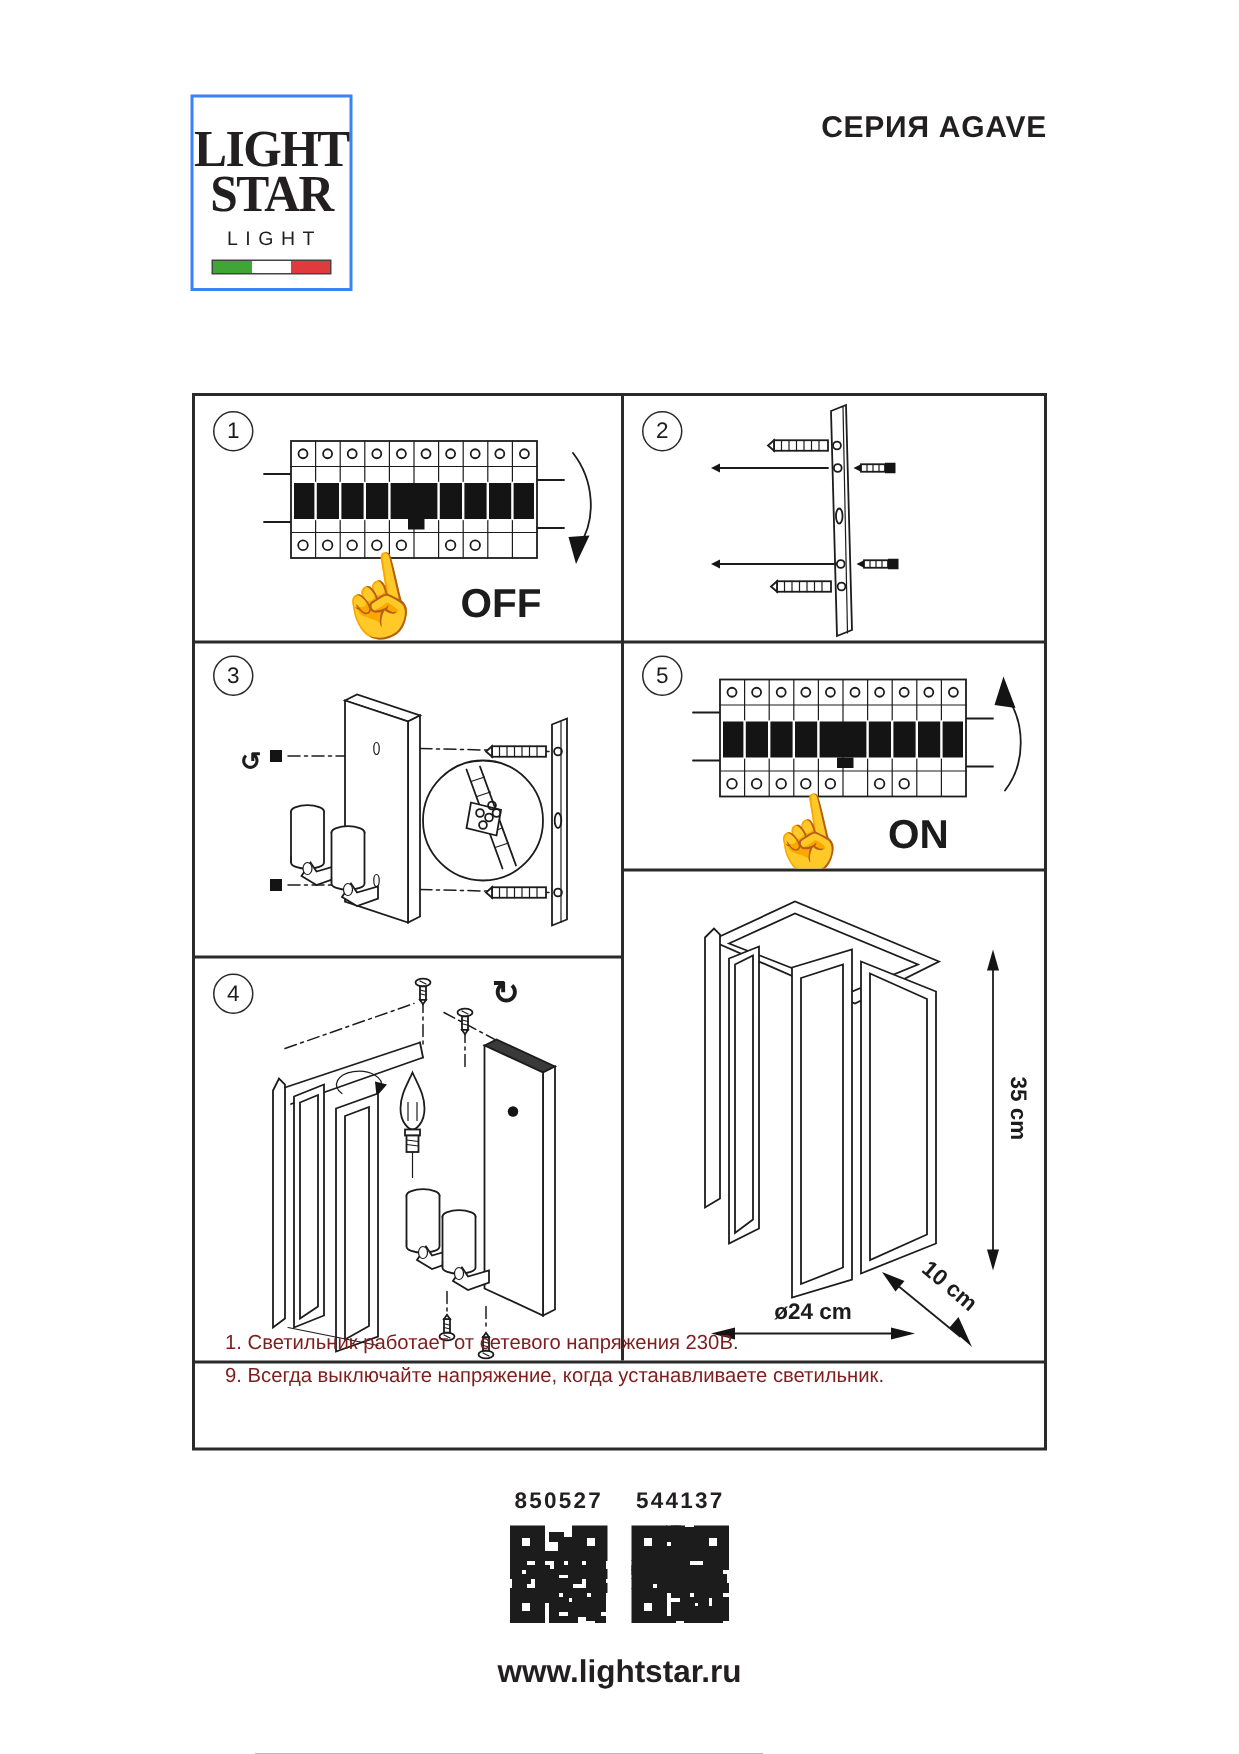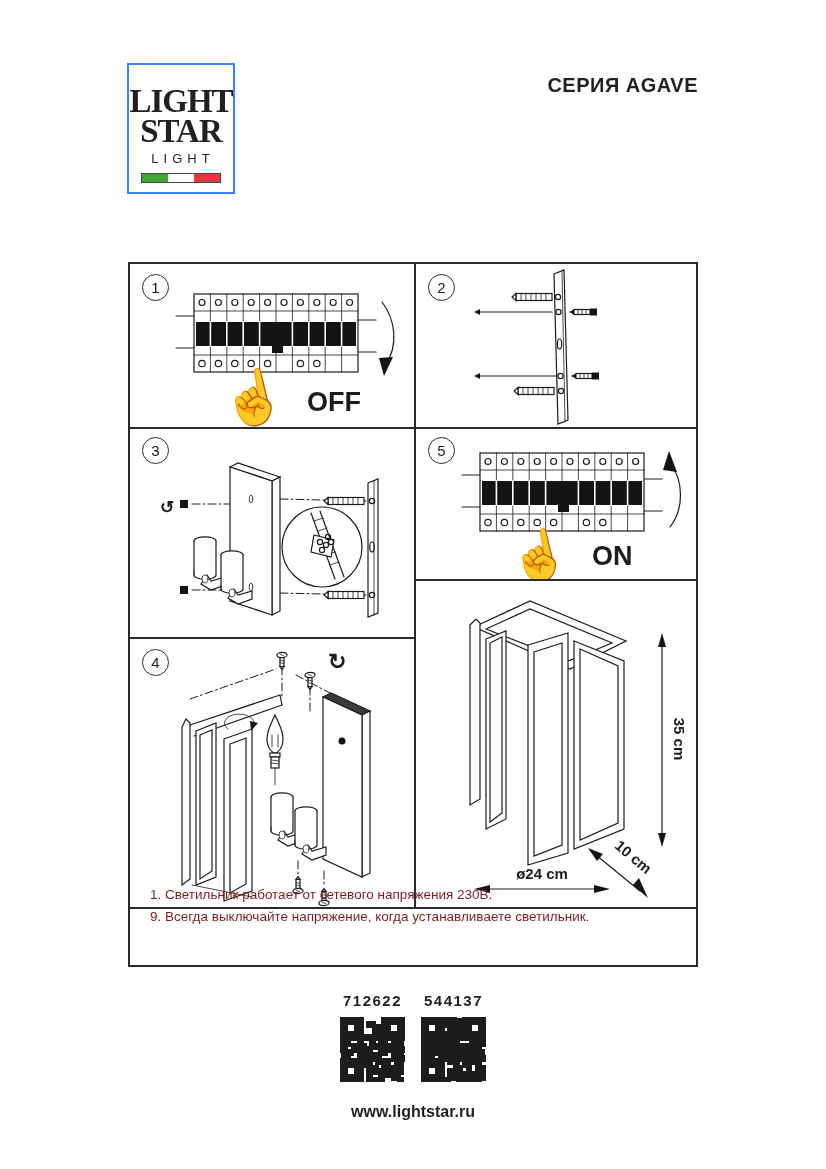--- a/index.html
+++ b/index.html
@@ -45,21 +45,21 @@
     padding:10px 0 0 20px;box-sizing:border-box;font-size:13.5px;line-height:1.6;color:#7f1d1d;}
 
   
   .qr-row{position:absolute;left:413px;top:992px;transform:translateX(-50%);
     display:flex;gap:16px;}
   .qr-item{width:65px;text-align:center;}
   .qr-code-label{font-size:15px;font-weight:bold;letter-spacing:1.5px;color:#231f20;margin-bottom:8px;}
   .qr-box{width:65px;height:65px;}
 
   .footer-url{position:absolute;left:0;right:0;top:1103px;text-align:center;
-    font-size:16px;font-weight:bold;color:#231f20;}
+    font-size:21px;font-weight:bold;color:#231f20;}
 </style>
 </head>
 <body>
 
 <div class="page">
 
   <svg width="0" height="0" style="position:absolute" aria-hidden="true">
     <defs>
       <g id="breaker">
         <line x1="0" y1="36" x2="18" y2="36"></line>
@@ -334,21 +334,21 @@
     </div>
 
     <div class="notes">
       <div>1. Светильник работает от сетевого напряжения 230В.</div>
       <div>9. Всегда выключайте напряжение, когда устанавливаете светильник.</div>
     </div>
   </div>
 
   <div class="qr-row">
     <div class="qr-item">
-      <div class="qr-code-label">712622</div>
+      <div class="qr-code-label">850527</div>
       <div class="qr-box">
           <svg viewBox="0 0 21 21" width="100%" height="100%" shape-rendering="crispEdges">
             <rect x="9" y="2" width="1" height="1" fill="#161616" stroke="none"></rect>
             <rect x="10" y="2" width="1" height="1" fill="#161616" stroke="none"></rect>
             <rect x="11" y="3" width="1" height="1" fill="#161616" stroke="none"></rect>
             <rect x="12" y="3" width="1" height="1" fill="#161616" stroke="none"></rect>
             <rect x="12" y="4" width="1" height="1" fill="#161616" stroke="none"></rect>
             <rect x="11" y="5" width="1" height="1" fill="#161616" stroke="none"></rect>
             <rect x="12" y="5" width="1" height="1" fill="#161616" stroke="none"></rect>
             <rect x="8" y="6" width="1" height="1" fill="#161616" stroke="none"></rect>

